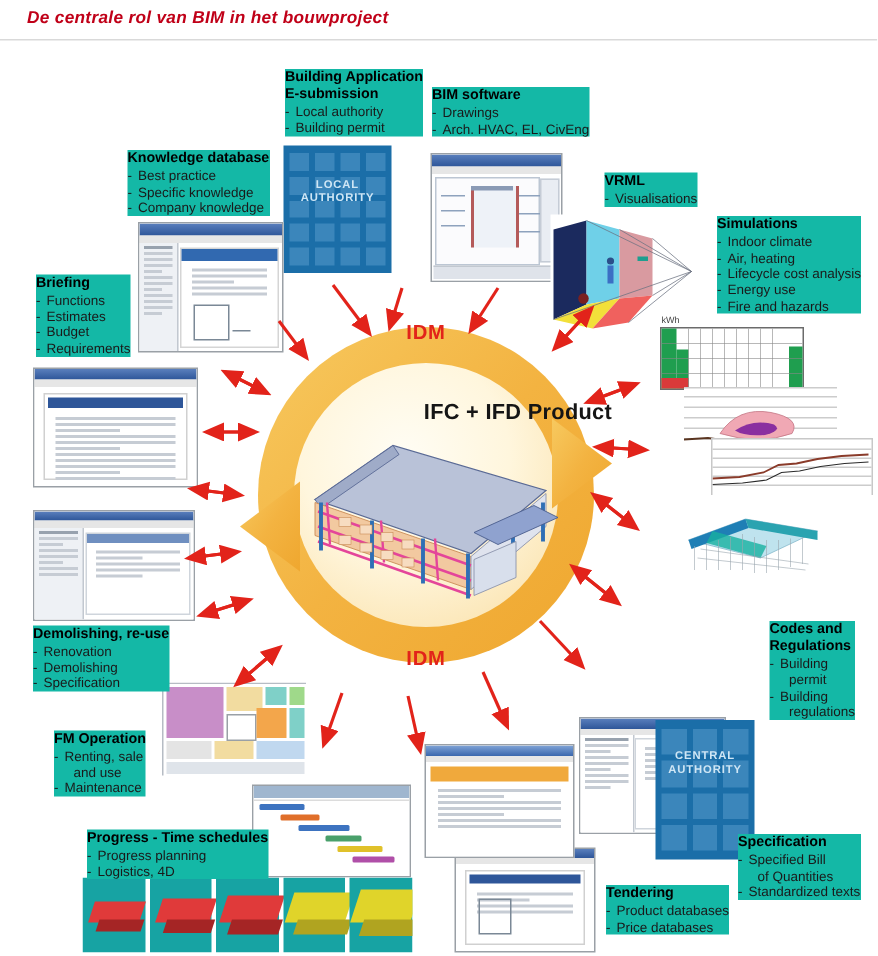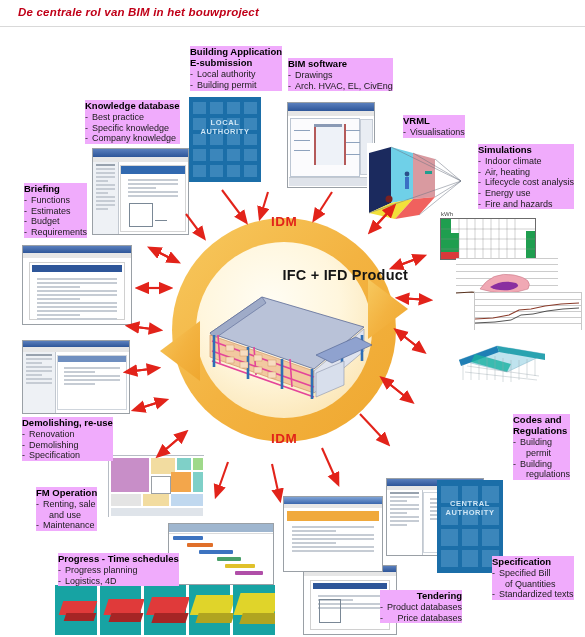--- a/index.html
+++ b/index.html
@@ -33,21 +33,21 @@
     left: 0px;
     top: 26px;
     width: 585px;
     height: 1px;
     background: #d9d9d9;
   }
 
   
   .label {
     position: absolute;
-    background: #f0abfc;
+    background: #14b8a6;
     color: #111111;
     line-height: 1.18;
     z-index: 40;
   }
   .label .hd {
     font-size: 9.5px;
     font-weight: bold;
     color: #000000;
     white-space: nowrap;
   }
@@ -743,21 +743,21 @@
   </div>
 
   <div class="label" style="left:58px; top:553px;">
     <div class="hd">Progress - Time schedules</div>
     <ul>
       <li class="dash">Progress planning</li>
       <li class="dash">Logistics, 4D</li>
     </ul>
   </div>
 
-  <div class="label" style="left:380px; top:590px;text-align:right;">
+  <div class="label" style="left:404px; top:590px;">
     <div class="hd">Tendering</div>
     <ul>
       <li class="dash">Product databases</li>
       <li class="dash">Price databases</li>
     </ul>
   </div>
 
   <div class="label" style="left:492px; top:512px;margin-top:44px;">
     <div class="hd">Specification</div>
     <ul>

